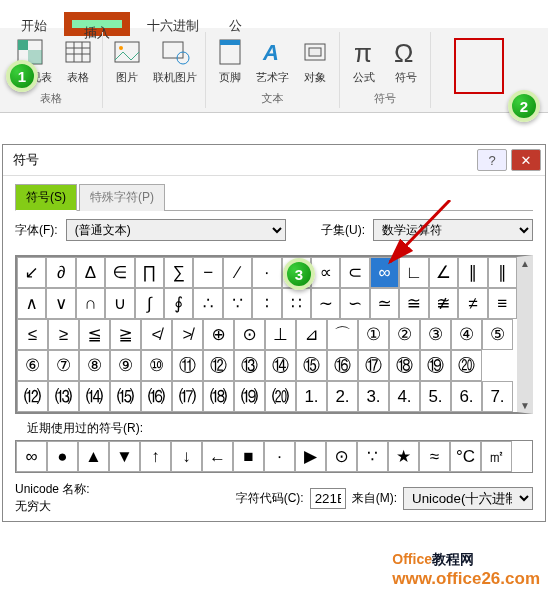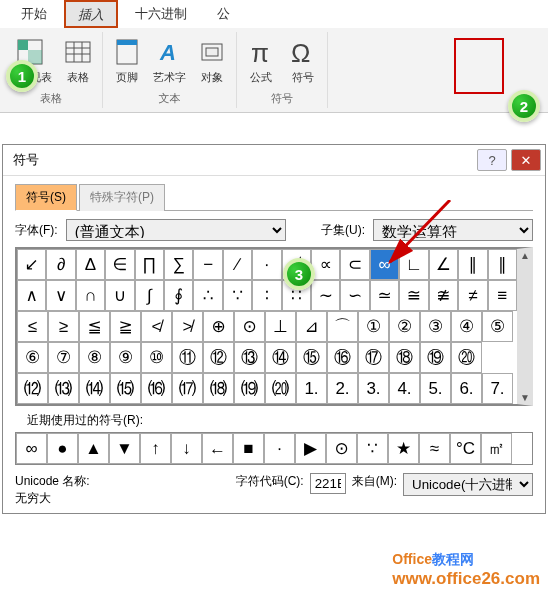--- a/index.html
+++ b/index.html
@@ -1,21 +1,21 @@
 <!DOCTYPE html>
 <html><head>
 <meta charset="utf-8">
 <style>
 * { margin: 0; padding: 0; box-sizing: border-box; font-family: "Microsoft YaHei", sans-serif; }
 body { width: 548px; height: 591px; background: #fff; overflow: hidden; position: relative; }
 
 
 .ribbon-tabs { display: flex; background: #fff; height: 28px; padding-left: 8px; gap: 4px; }
-.ribbon-tab { padding: 4px 12px; font-size: 13px; color: #333; border: 1px solid transparent; cursor: pointer; }
-.ribbon-tab.active { background: #e5e5e5; border: 2px solid #c2410c; font-style: italic; }
+.ribbon-tab { padding: 4px 12px; font-size: 13px; color: #333; border: 1px solid transparent; cursor: pointer; margin-top: 12px; }
+.ribbon-tab.active { background: #86efac; border: 8px solid #c2410c; }
 .ribbon-content { display: flex; background: #f3f3f3; border-bottom: 1px solid #ccc; padding: 4px 0; }
 .ribbon-group { display: flex; flex-direction: column; align-items: center; padding: 2px 6px; border-right: 1px solid #ddd; }
 .ribbon-group-items { display: flex; gap: 6px; align-items: flex-end; }
 .ribbon-group-label { font-size: 11px; color: #666; margin-top: 4px; }
 .ribbon-btn { display: flex; flex-direction: column; align-items: center; padding: 2px; cursor: pointer; }
 .ribbon-btn .icon { width: 32px; height: 32px; display: flex; align-items: center; justify-content: center; }
 .ribbon-btn .label { font-size: 11px; color: #333; margin-top: 2px; }
 
 .hl-box { position: absolute; border: 2px solid #c00; pointer-events: none; }
 .hl-symbol-btn { top: 38px; left: 454px; width: 50px; height: 56px; }
@@ -30,51 +30,51 @@
 .dialog-title { display: flex; align-items: center; justify-content: space-between; background: #fff; border-bottom: 1px solid #ddd; padding: 4px 4px 4px 10px; font-size: 13px; }
 .dialog-title-right { display: flex; gap: 4px; }
 .dlg-btn { width: 30px; height: 22px; border: 1px solid #aaa; display: flex; align-items: center; justify-content: center; font-size: 13px; cursor: pointer; border-radius: 2px; }
 .dlg-btn.help { background: #eef; color: #555; }
 .dlg-btn.close { background: #c0392b; color: #fff; }
 
 .dialog-body { padding: 8px 12px 6px; }
 
 .tabbar { display: flex; border-bottom: 1px solid #aaa; margin-bottom: 8px; }
 .tabitem { padding: 4px 10px; font-size: 12px; border: 1px solid #aaa; border-bottom: none; margin-right: 2px; margin-bottom: -1px; cursor: pointer; }
-.tabitem.active { background: #fdba74; border-bottom: 1px solid #fff; }
+.tabitem.active { background: #84cc16; border-bottom: 1px solid #fff; }
 .tabitem:not(.active) { background: #eee; color: #777; }
 
-.filters { display: flex; gap: 8px; margin-bottom: 6px; font-size: 12px; align-items: center; }
+.filters { display: flex; gap: 8px; margin-bottom: 14px; font-size: 12px; align-items: center; }
 .filters label { white-space: nowrap; }
-.filters select, .text-input { border: 1px solid #888; font-size: 15px; padding: 2px 4px; height: 22px; }
+.filters select, .text-input { border: 1px solid #888; font-size: 12px; padding: 2px 4px; height: 22px; }
 .font-select { width: 220px; }
 .subset-select { width: 160px; border: 2px solid #c00; }
 
 .sym-grid { border: 2px solid #888; border-right-width: 16px; border-right-color: #e0e0e0; position: relative; }
 .sym-scroll { position: absolute; right: -14px; top: 0; width: 12px; height: 100%; display: flex; flex-direction: column; justify-content: space-between; align-items: center; font-size: 10px; color: #555; }
 .sym-scroll div { cursor: pointer; padding: 1px; }
 .sym-row { display: flex; }
 .sym-cell { width: 31px; height: 31px; border: 1px solid #aaa; display: flex; align-items: center; justify-content: center; font-size: 17px; cursor: pointer; }
 .sym-cell.sel { background: #2a7ad1; color: #fff; }
 
 .recent-label { font-size: 12px; margin: 6px 12px 3px; }
 .recent-grid { display: flex; border: 1px solid #888; }
 .recent-grid .sym-cell { width: 31px; height: 31px; }
 
-.bottom-row { display: flex; align-items: flex-start; gap: 6px; margin-top: 8px; font-size: 12px; }
+.bottom-row { display: flex; align-items: center; gap: 6px; margin-top: 8px; font-size: 12px; }
 .bottom-row .name { display: flex; flex-direction: column; }
 .bottom-row input.code { width: 36px; border: 1px solid #888; padding: 2px 4px; }
 .bottom-row select.from { width: 130px; border: 1px solid #888; padding: 2px 4px; }
 
 .arrow { position: absolute; top: 200px; left: 300px; width: 160px; height: 80px; pointer-events: none; }
 .arrow svg { width: 100%; height: 100%; }
 
 .watermark { position: absolute; bottom: 2px; right: 8px; font-size: 14px; font-weight: bold; }
 .watermark .o { color: #e67e22; }
-.watermark .b { color: #3b82f6; }
+.watermark .b { color: #0f172a; }
 </style>
 </head>
 <body>
 
 <div class="ribbon-tabs">
   <div class="ribbon-tab">开始</div>
   <div class="ribbon-tab active">插入</div>
   <div class="ribbon-tab">十六进制</div>
   <div class="ribbon-tab">公</div>
 </div>
@@ -101,20 +101,44 @@
               <line x1="12" y1="6" x2="12" y2="26" stroke="#555"></line>
               <line x1="20" y1="6" x2="20" y2="26" stroke="#555"></line>
             </svg>
           </span>
         <span class="label">表格</span>
       </div>
     </div>
     <div class="ribbon-group-label">表格</div>
   </div>
 
+  <div class="ribbon-group">
+    <div class="ribbon-group-items">
+      <div class="ribbon-btn">
+        <span class="icon">
+            <svg viewBox="0 0 32 32">
+              <rect x="4" y="6" width="24" height="20" fill="none" stroke="#555"></rect>
+              <circle cx="10" cy="12" r="2" fill="#f90"></circle>
+              <polyline points="4,24 12,16 20,24 28,16" fill="none" stroke="#4a8"></polyline>
+            </svg>
+          </span>
+        <span class="label">图片</span>
+      </div>
+      <div class="ribbon-btn">
+        <span class="icon">
+            <svg viewBox="0 0 32 32">
+              <rect x="4" y="6" width="20" height="16" fill="none" stroke="#555"></rect>
+              <circle cx="24" cy="22" r="6" fill="none" stroke="#28c"></circle>
+            </svg>
+          </span>
+        <span class="label">联机图片</span>
+      </div>
+    </div>
+    <div class="ribbon-group-label">&nbsp;</div>
+  </div>
 
   <div class="ribbon-group">
     <div class="ribbon-group-items">
       <div class="ribbon-btn">
         <span class="icon">
             <svg viewBox="0 0 32 32">
               <rect x="6" y="4" width="20" height="24" fill="none" stroke="#555"></rect>
               <rect x="6" y="4" width="20" height="5" fill="#28c"></rect>
             </svg>
           </span>

